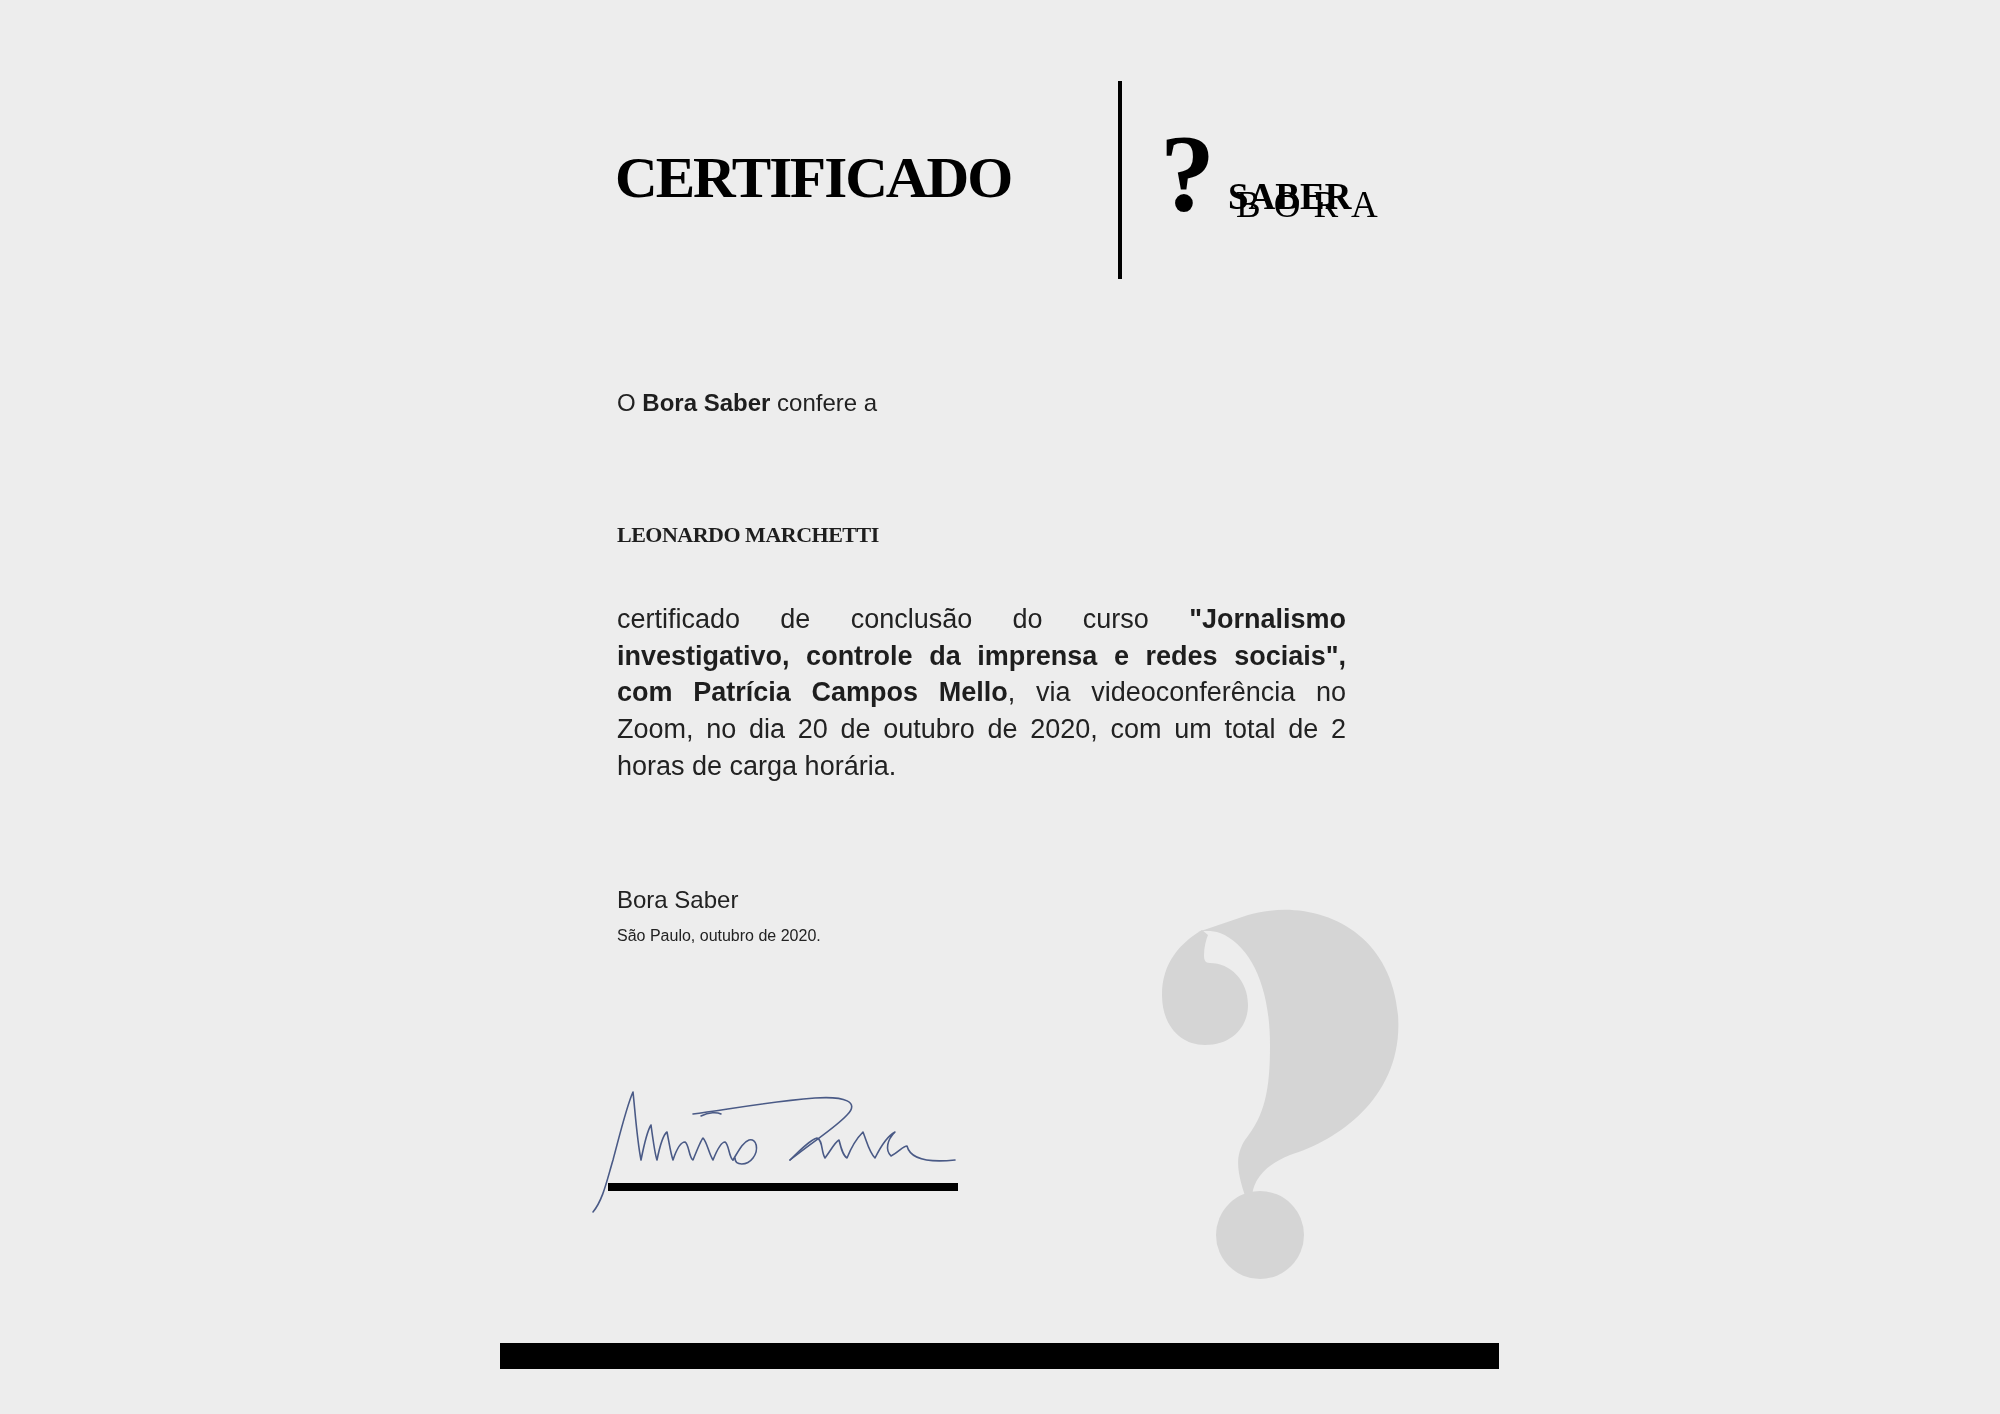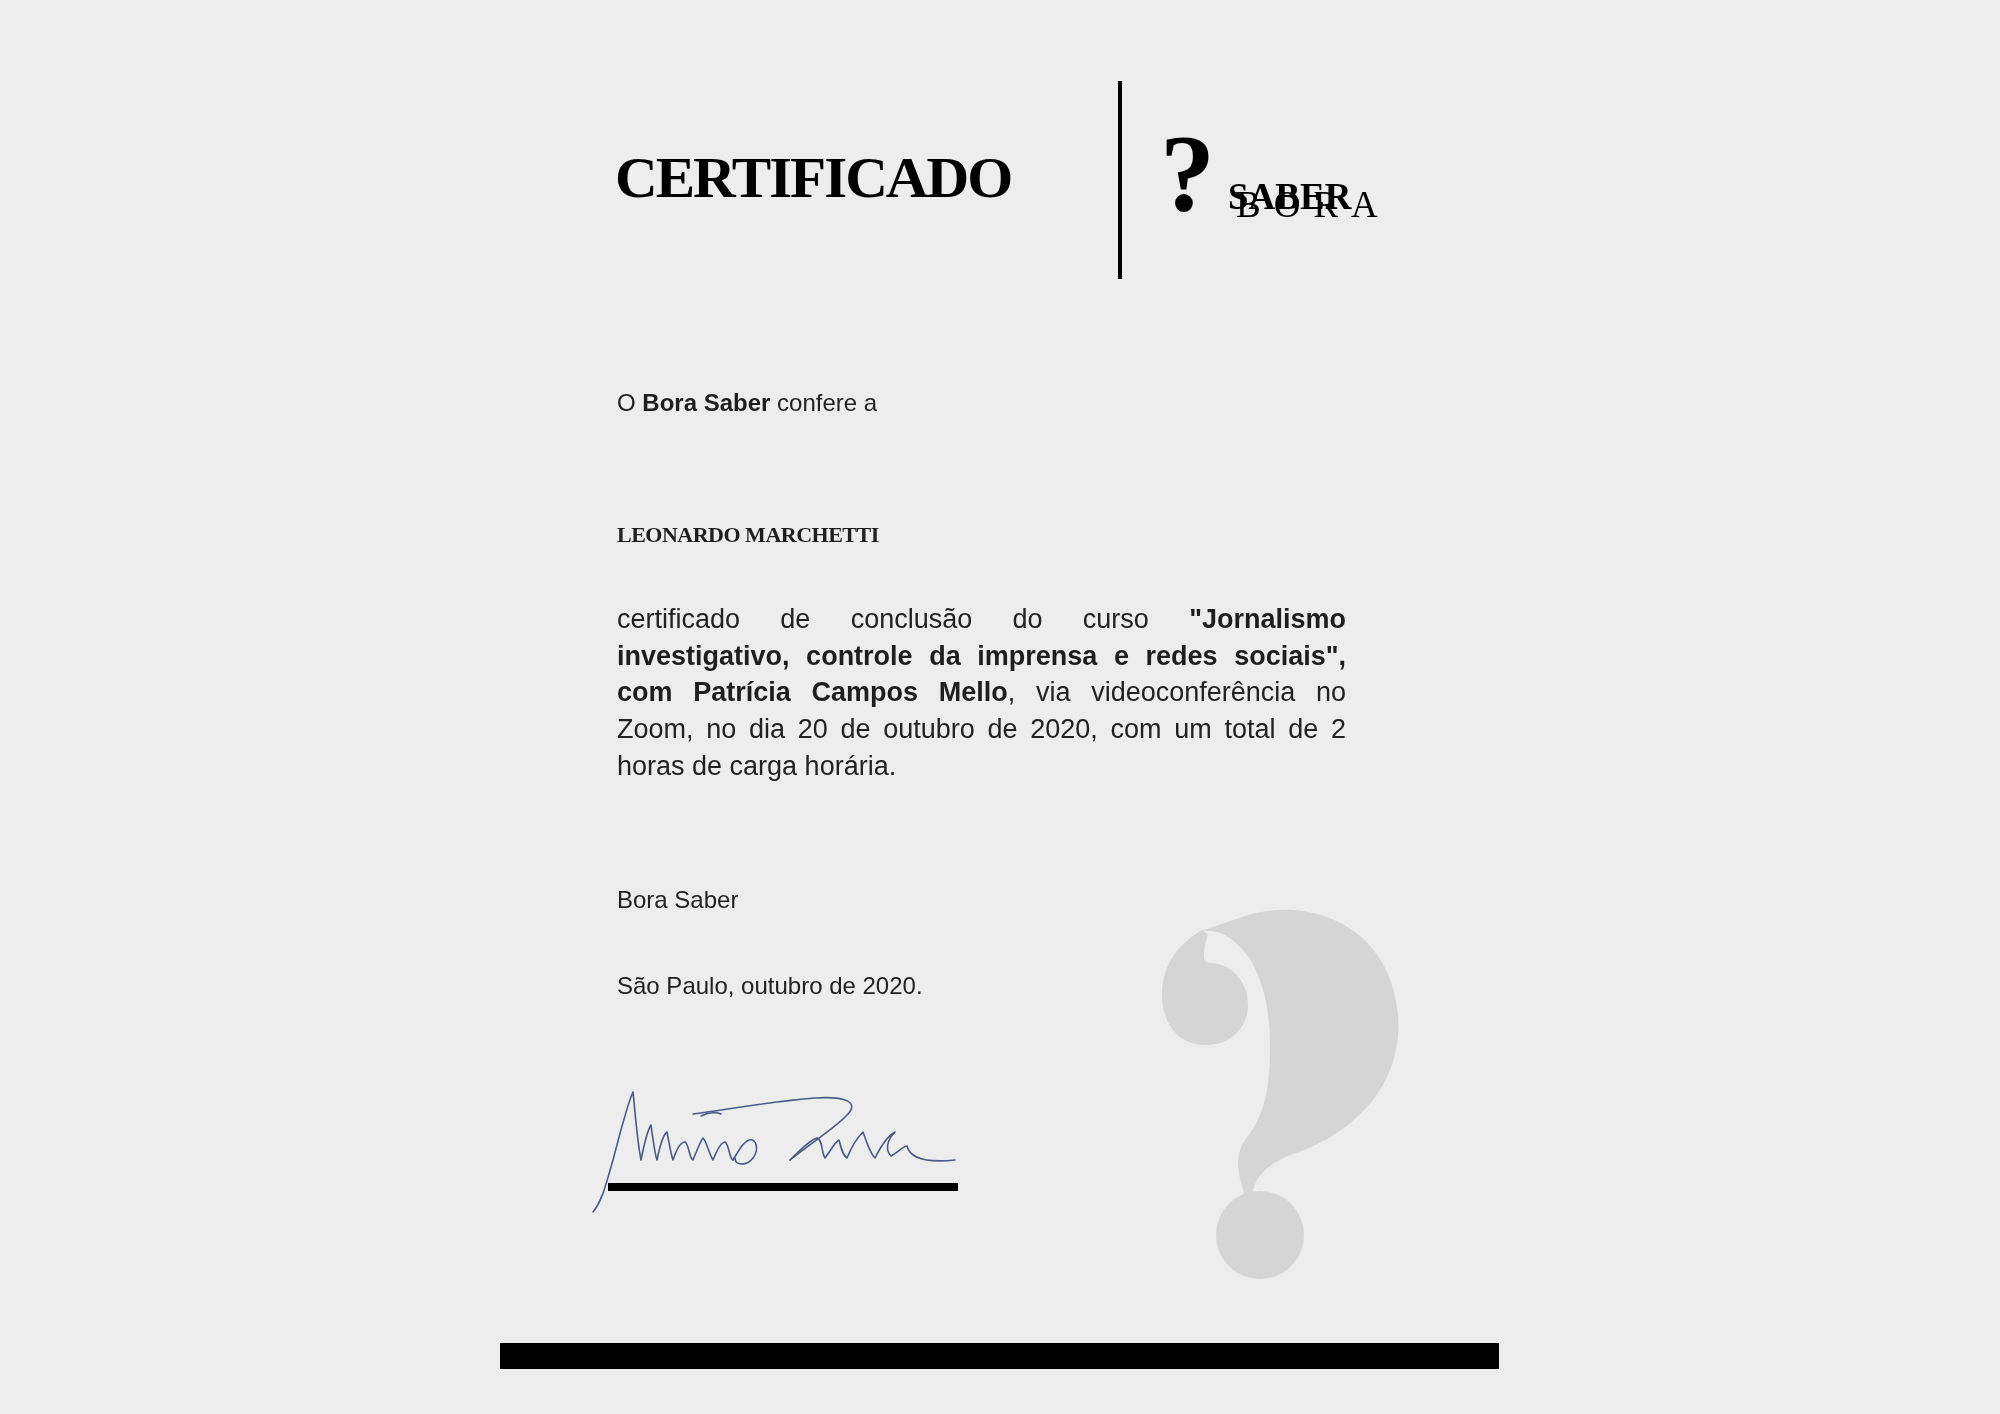--- a/index.html
+++ b/index.html
@@ -67,22 +67,22 @@
       text-align: justify;
       color: #222;
     }
     #body-text b { font-weight: bold; color: #1e1e1e; }
 
     #org {
       left: 617px; top: 885px;
       font-size: 24px; line-height: 30px; white-space: nowrap;
     }
     #place-date {
-      left: 617px; top: 971px;
-      font-size: 24px; line-height: 30px; white-space: nowrap; text-align: center;
+      left: 617px; top: 921px;
+      font-size: 16px; line-height: 30px; white-space: nowrap; text-align: center;
     }
 
     #signature {
       left: 585px; top: 1080px; width: 390px; height: 140px;
     }
     #signature-line {
       left: 608px; top: 1183px; width: 350px; height: 8px;
       background: #000;
     }
 

